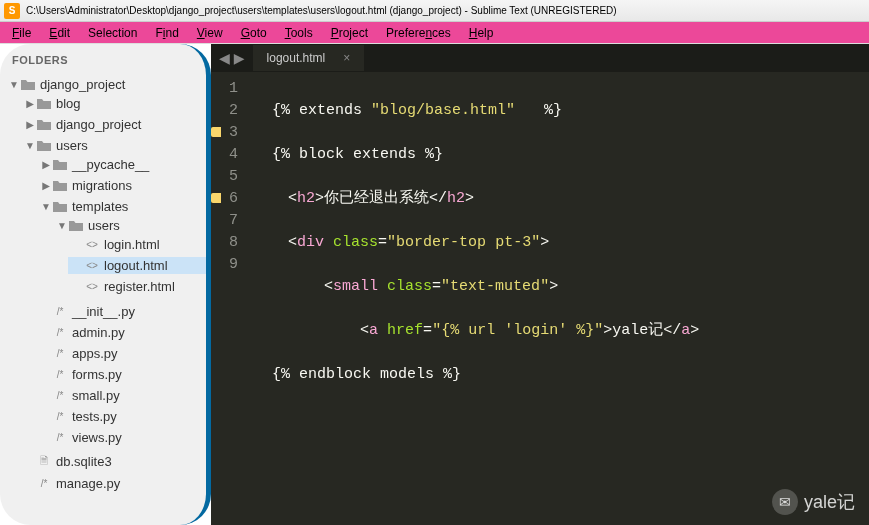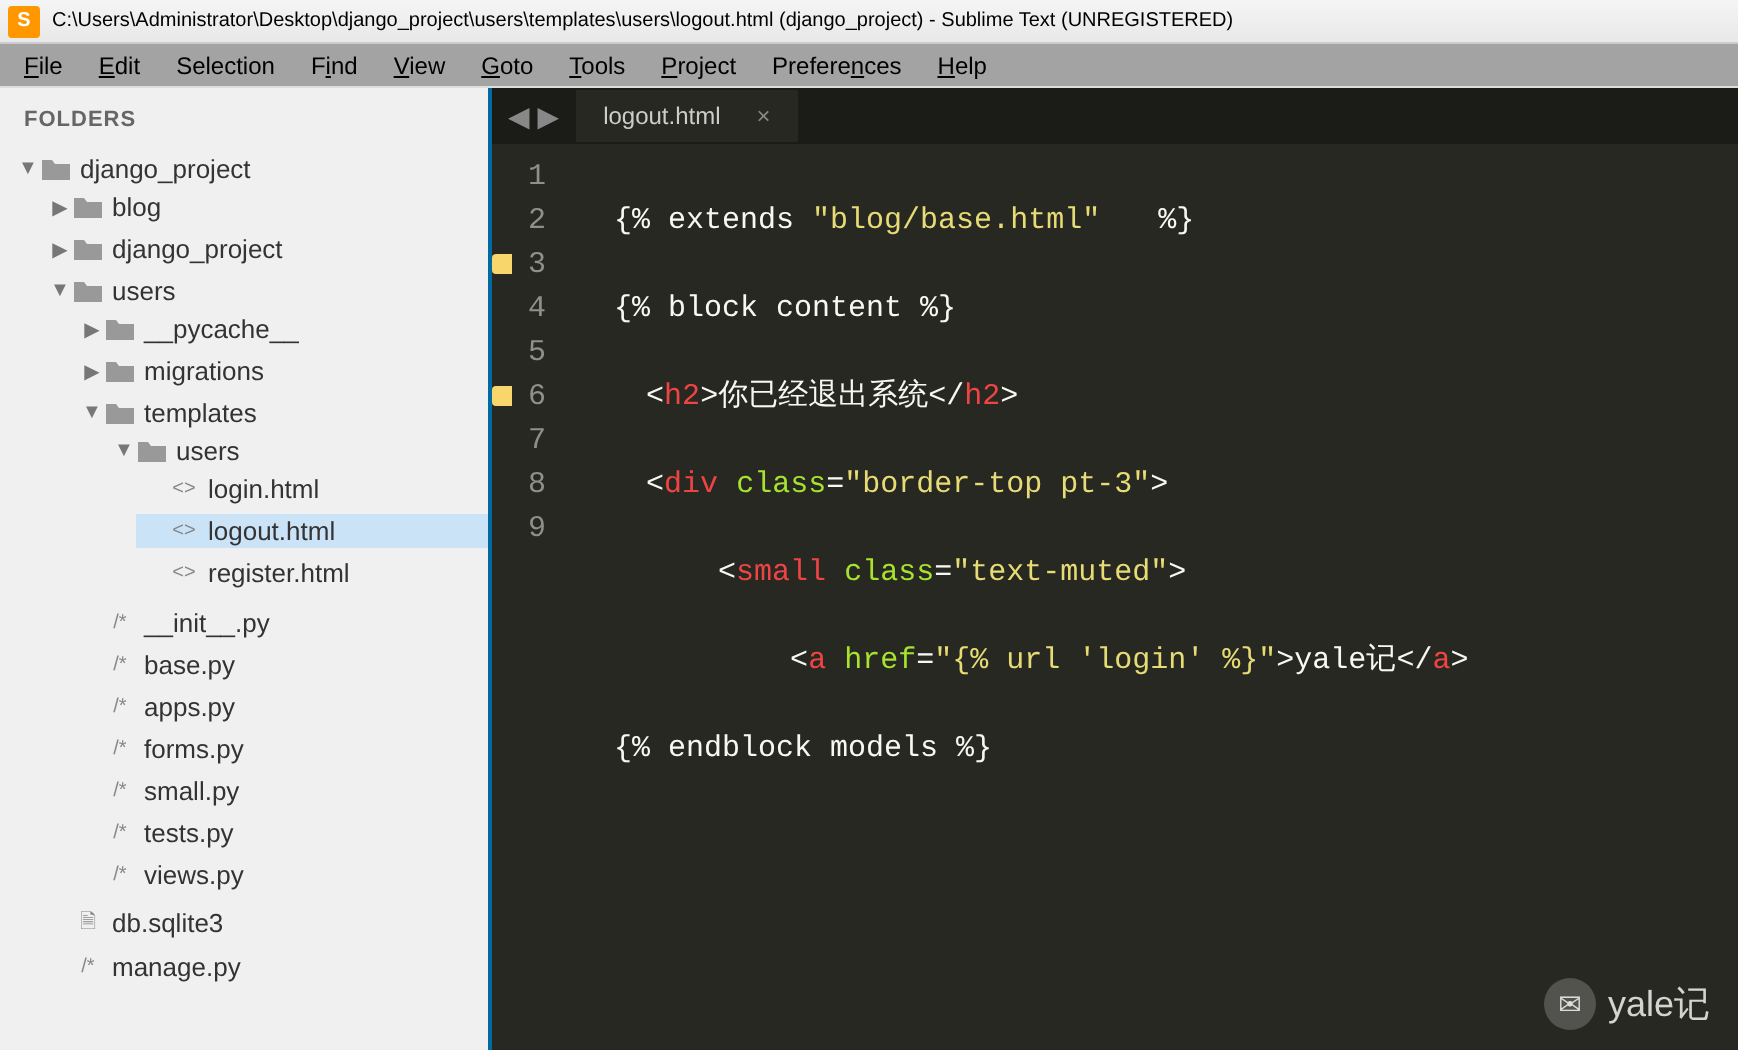--- a/index.html
+++ b/index.html
@@ -1,24 +1,24 @@
 <!DOCTYPE html>
 <html><head>
 <meta charset="utf-8">
 <style>
 * { margin: 0; padding: 0; box-sizing: border-box; }
 body { font-family: "Segoe UI", Tahoma, sans-serif; font-size: 12px; background: #fff; width: 869px; height: 525px; overflow: hidden; position: relative; }
 .titlebar { background: linear-gradient(#f5f5f5, #e8e8e8); height: 22px; display: flex; align-items: center; padding: 0 4px; border-bottom: 1px solid #ccc; }
 .titlebar .icon { width: 16px; height: 16px; background: #ff9800; border-radius: 2px; margin-right: 6px; display: flex; align-items: center; justify-content: center; color: #fff; font-size: 10px; font-weight: bold; }
 .titlebar .title { font-size: 10px; color: #000; }
-.menubar { height: 22px; display: flex; align-items: center; padding: 0 4px; gap: 2px; background: #a3a3a3; border-bottom: 1px solid #ddd; }
+.menubar { height: 22px; display: flex; align-items: center; padding: 0 4px; gap: 2px; background: #ec4899; border-bottom: 1px solid #ddd; }
 .menubar .item { padding: 2px 8px; cursor: pointer; }
 .menubar .item u { text-decoration: underline; }
 .main { display: flex; height: calc(100% - 44px); }
-.sidebar { width: 246px; background: #f0f0f0; border-right: 2px solid #0369a1; padding: 6px 0 6px 4px; overflow: auto; }
+.sidebar { width: 211px; background: #f0f0f0; border-right: 5px solid #0369a1; padding: 6px 0 6px 4px; overflow: auto; border-radius: 31px; }
 .sidebar-header { font-size: 11px; font-weight: bold; color: #666; padding: 4px 8px 8px; letter-spacing: 0.5px; }
 .tree { list-style: none; font-size: 13px; color: #333; }
 .tree li { padding: 2px 0 2px 0; white-space: nowrap; cursor: pointer; }
 .tree .row { display: flex; align-items: center; padding: 1px 4px; }
 .tree .row.selected { background: #cbe3f7; }
 .tree .arrow { width: 12px; text-align: center; color: #777; font-size: 10px; }
 .tree .icon { width: 16px; margin-right: 4px; display: inline-flex; align-items: center; justify-content: center; }
 .tree .folder { color: #888; }
 .tree .file-glyph { color: #888; font-size: 10px; }
 .tree ul { list-style: none; padding-left: 16px; }
@@ -29,21 +29,21 @@
 .tab { background: #272822; color: #ccc; padding: 6px 14px; font-size: 12px; display: flex; align-items: center; gap: 18px; border-right: 1px solid #1b1c18; }
 .tab .close { color: #888; cursor: pointer; font-size: 12px; }
 .code { flex: 1; display: flex; font-family: Consolas, "Courier New", monospace; font-size: 15px; line-height: 22px; }
 .gutter { background: #272822; color: #8f908a; text-align: right; padding: 6px 14px 6px 18px; user-select: none; }
 .gutter .ln { height: 22px; }
 .gutter .mark { position: relative; }
 .gutter .mark::before { content: ""; position: absolute; left: -18px; top: 5px; width: 10px; height: 10px; background: #f9d66c; border-radius: 2px 0 0 2px; }
 .codetext { padding: 6px 0; color: #f8f8f2; white-space: pre; }
 .codetext .line { height: 22px; }
 .s-kw { color: #f8f8f2; margin-left: 20px; }
-.s-tag { color: #ef4444; }
+.s-tag { color: #f9a8d4; }
 .s-attr { color: #a6e22e; }
 .s-str { color: #e6db74; }
 .s-pun { color: #f8f8f2; }
 .s-ang { color: #f8f8f2; }
 .watermark { position: absolute; right: 14px; bottom: 10px; color: rgba(255,255,255,0.8); font-size: 18px; display: flex; align-items: center; gap: 6px; }
 .watermark .w-icon { width: 26px; height: 26px; border-radius: 50%; background: rgba(255,255,255,0.2); display: flex; align-items: center; justify-content: center; font-size: 14px; }
 .folder-svg { width:14px; height:11px; }
 </style>
 </head>
 <body>
@@ -187,21 +187,21 @@
                   <div class="row">
                     <span class="arrow"></span>
                     <span class="icon file-glyph">/*</span>
                     <span>__init__.py</span>
                   </div>
                 </li>
               <li>
                   <div class="row">
                     <span class="arrow"></span>
                     <span class="icon file-glyph">/*</span>
-                    <span>base.py</span>
+                    <span>admin.py</span>
                   </div>
                 </li>
               <li>
                   <div class="row">
                     <span class="arrow"></span>
                     <span class="icon file-glyph">/*</span>
                     <span>apps.py</span>
                   </div>
                 </li>
               <li>
@@ -271,21 +271,21 @@
         <div class="ln mark">3</div>
         <div class="ln">4</div>
         <div class="ln">5</div>
         <div class="ln mark">6</div>
         <div class="ln">7</div>
         <div class="ln">8</div>
         <div class="ln">9</div>
       </div>
       <div class="codetext">
 <div class="line"><span class="s-kw">{% extends </span><span class="s-str">"blog/base.html"</span><span class="s-kw"> %}</span></div>
-<div class="line"><span class="s-kw">{% block content %}</span></div>
+<div class="line"><span class="s-kw">{% block extends %}</span></div>
 <div class="line">    <span class="s-ang">&lt;</span><span class="s-tag">h2</span><span class="s-ang">&gt;</span><span>你已经退出系统</span><span class="s-ang">&lt;/</span><span class="s-tag">h2</span><span class="s-ang">&gt;</span></div>
 <div class="line">    <span class="s-ang">&lt;</span><span class="s-tag">div</span><span> </span><span class="s-attr">class</span><span class="s-pun">=</span><span class="s-str">"border-top pt-3"</span><span class="s-ang">&gt;</span></div>
 <div class="line">        <span class="s-ang">&lt;</span><span class="s-tag">small</span><span> </span><span class="s-attr">class</span><span class="s-pun">=</span><span class="s-str">"text-muted"</span><span class="s-ang">&gt;</span></div>
 <div class="line">            <span class="s-ang">&lt;</span><span class="s-tag">a</span><span> </span><span class="s-attr">href</span><span class="s-pun">=</span><span class="s-str">"{% url 'login' %}"</span><span class="s-ang">&gt;</span><span>yale记</span><span class="s-ang">&lt;/</span><span class="s-tag">a</span><span class="s-ang">&gt;</span></div>
 <div class="line"><span class="s-kw">{% endblock models %}</span></div>
       </div>
     </div>
     <div class="watermark">
       <span class="w-icon">✉</span>
       <span>yale记</span>

